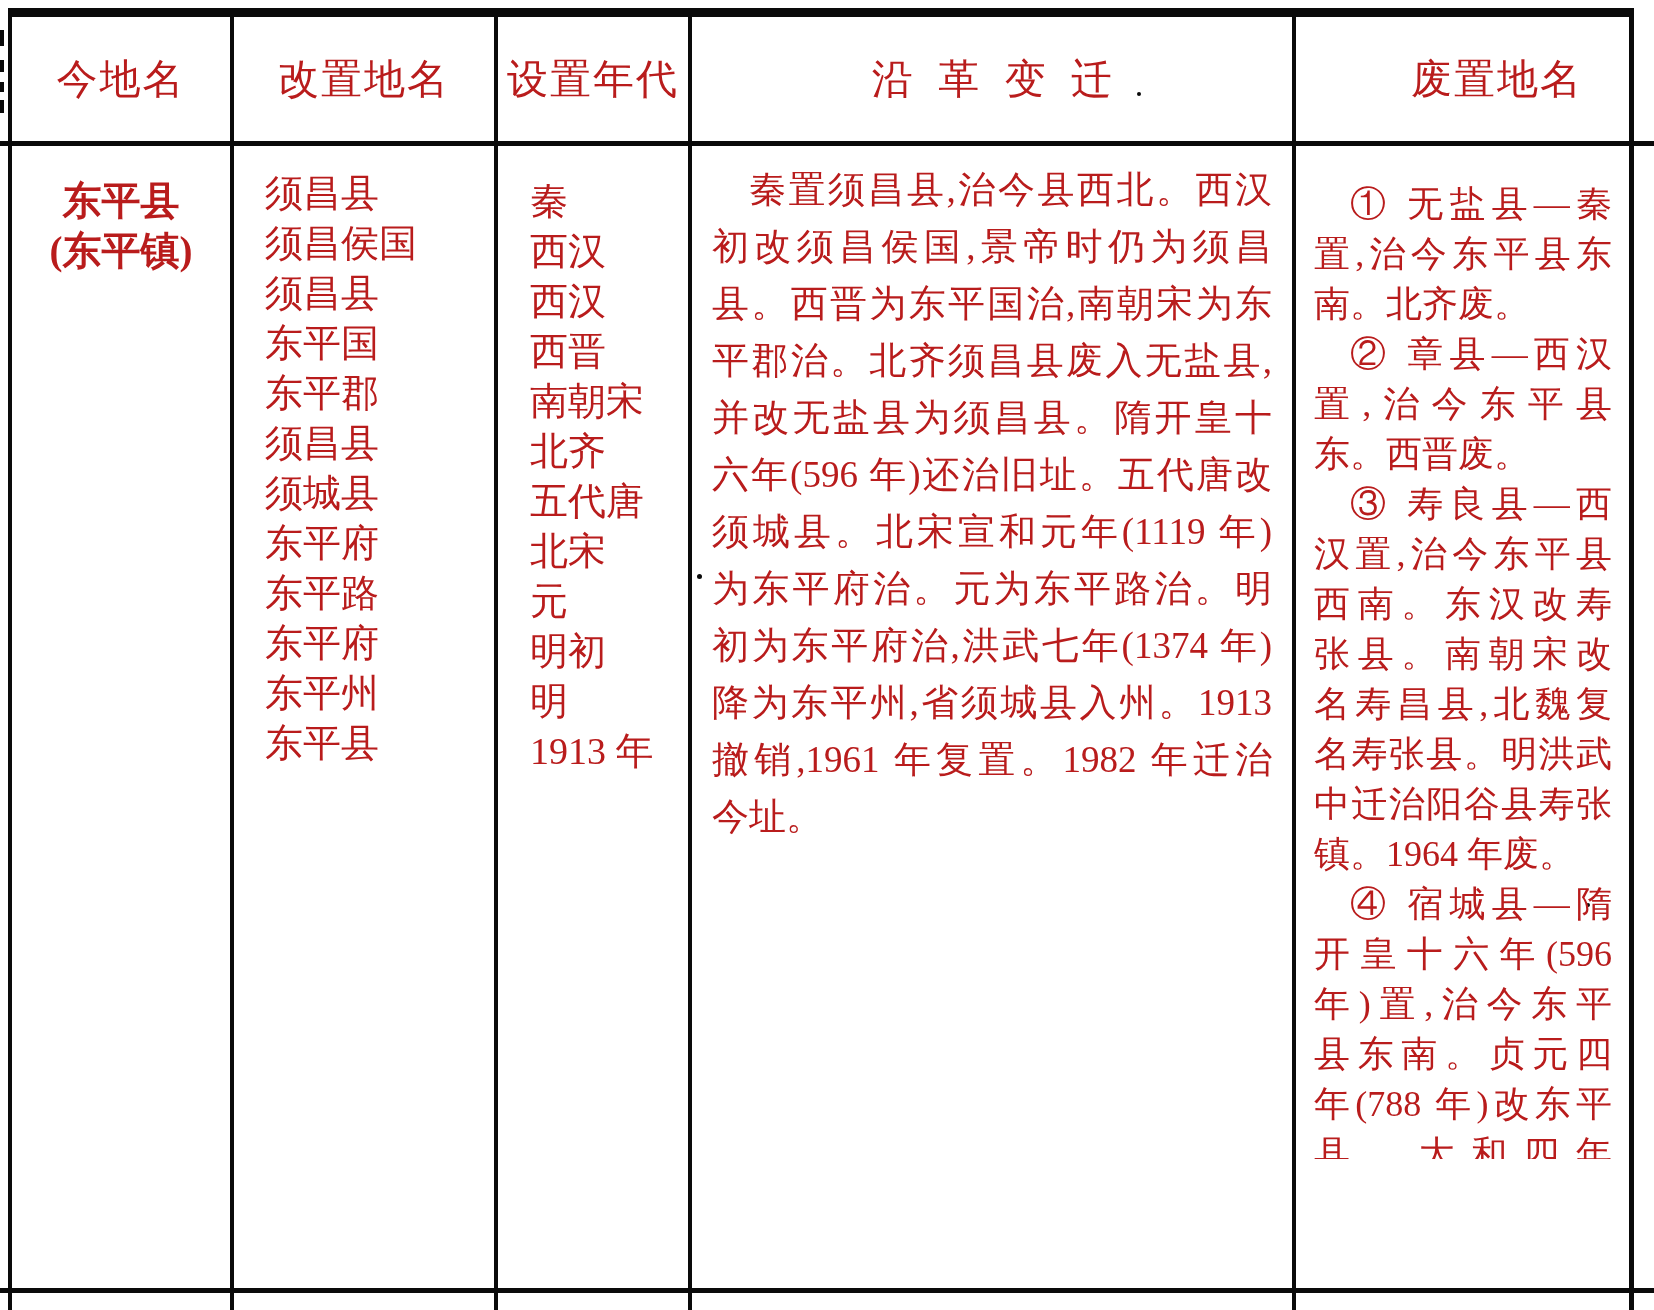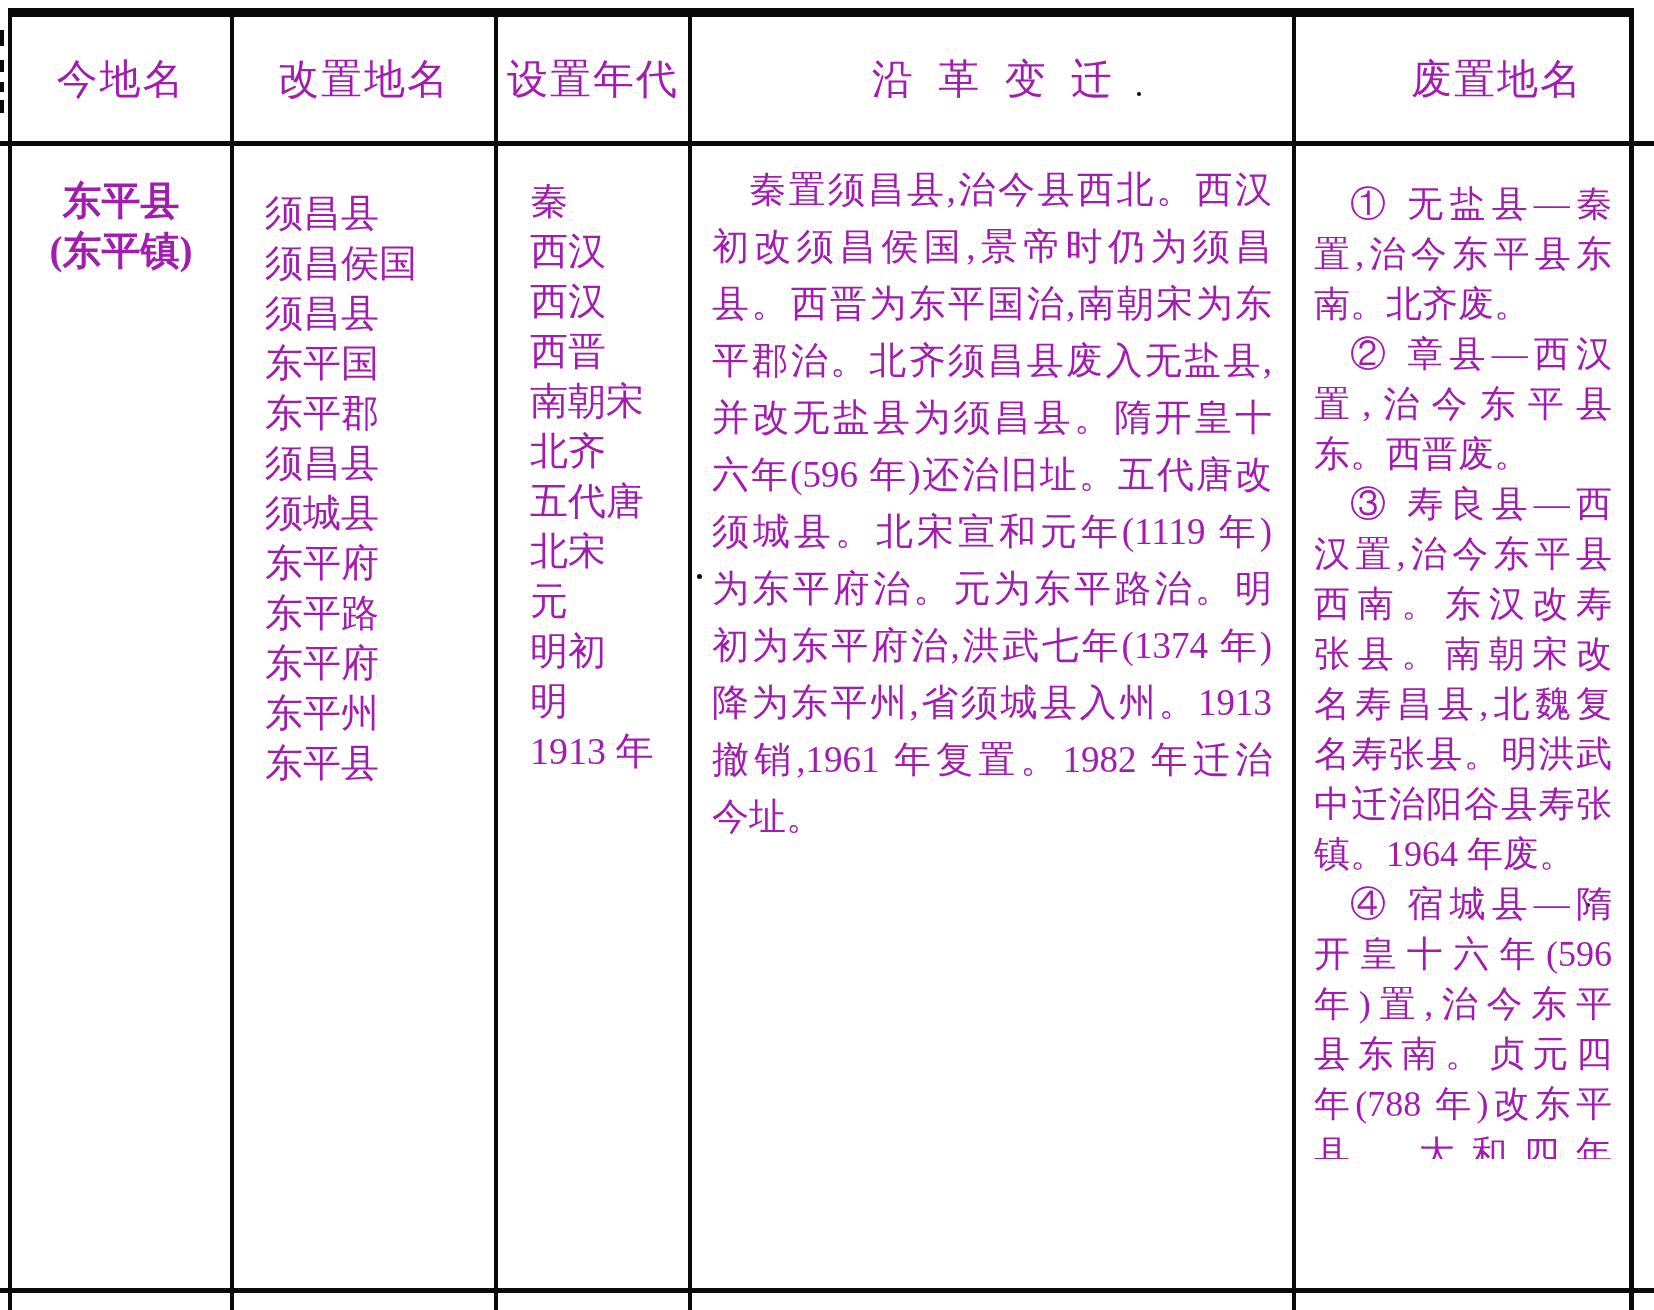--- a/index.html
+++ b/index.html
@@ -2,21 +2,21 @@
 <html><head>
 <meta charset="utf-8">
 <style>
   * { margin:0; padding:0; box-sizing:border-box; }
   html,body { background:#ffffff; }
   .page {
     position:relative;
     width:1654px; height:1310px;
     background:#ffffff;
     overflow:hidden;
-    color:#a21caf;
+    color:#b91c1c;
     font-family:"Liberation Serif","DejaVu Serif",serif;
   }
   
   .hline, .vline { position:absolute; background:#0a0a0a; }
   .line-top    { left:8px;  top:8px;    width:1625px; height:9px; }
   .line-hsep   { left:0;    top:141px;  width:1654px; height:5px; }
   .line-bsep   { left:0;    top:1288px; width:1654px; height:5px; }
   .vline       { top:8px;   height:1302px; width:4px; }
   .v-left      { left:8px; }
   .v-c1        { left:230px; }
@@ -48,21 +48,21 @@
   .spread { letter-spacing:0.62em; margin-right:-0.62em;font-family:Liberation Mono, monospace; }
   
   .cell { position:absolute; top:149px; height:1010px; overflow:hidden; }
   .cell-current {
     left:12px; width:218px; padding-top:27px;
     text-align:center; font-weight:bold;
     font-size:39px; line-height:50px; white-space:nowrap;
   }
   .cell-renamed {
     left:265px; width:229px; padding-top:19px;
-    font-size:38px; line-height:50px; white-space:nowrap;margin-top:20px;
+    font-size:38px; line-height:50px; white-space:nowrap;
   }
   .cell-era {
     left:530px; width:158px; padding-top:27px;
     font-size:38px; line-height:50px; white-space:nowrap;
   }
   .cell-history {
     left:712px; width:560px; padding-top:12px;
     font-size:37px; line-height:57px;
   }
   .cell-abolished {

